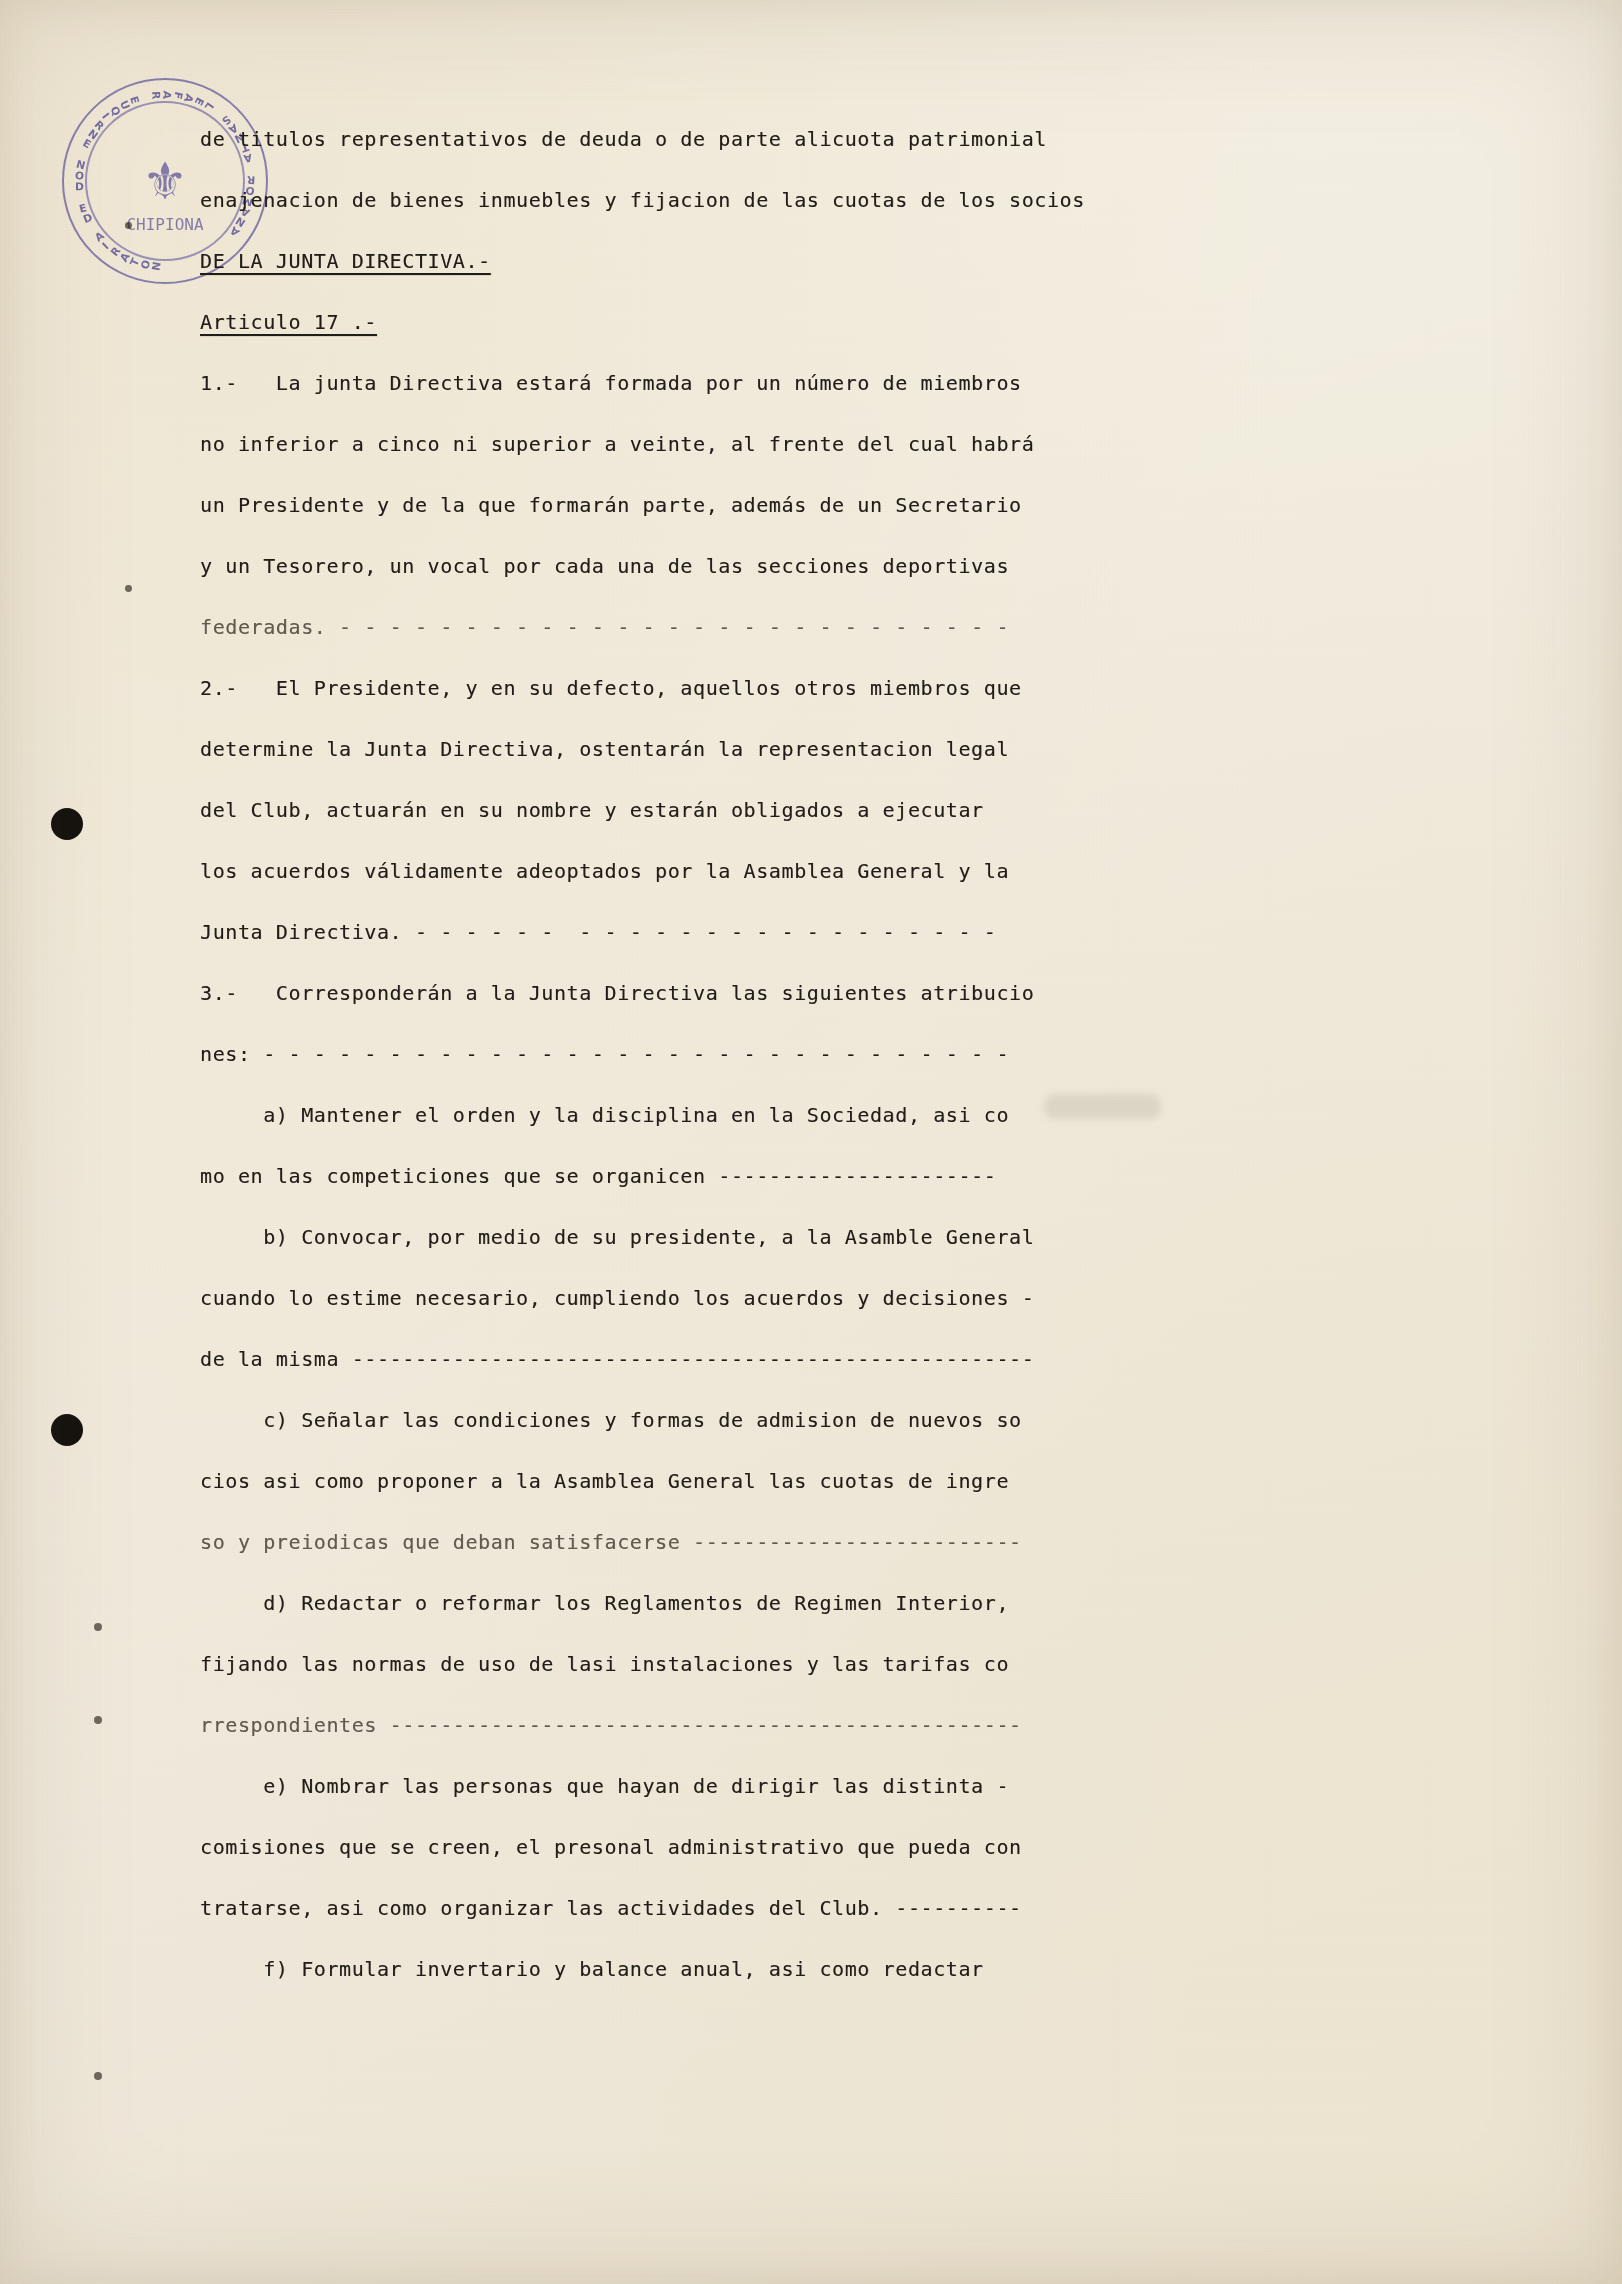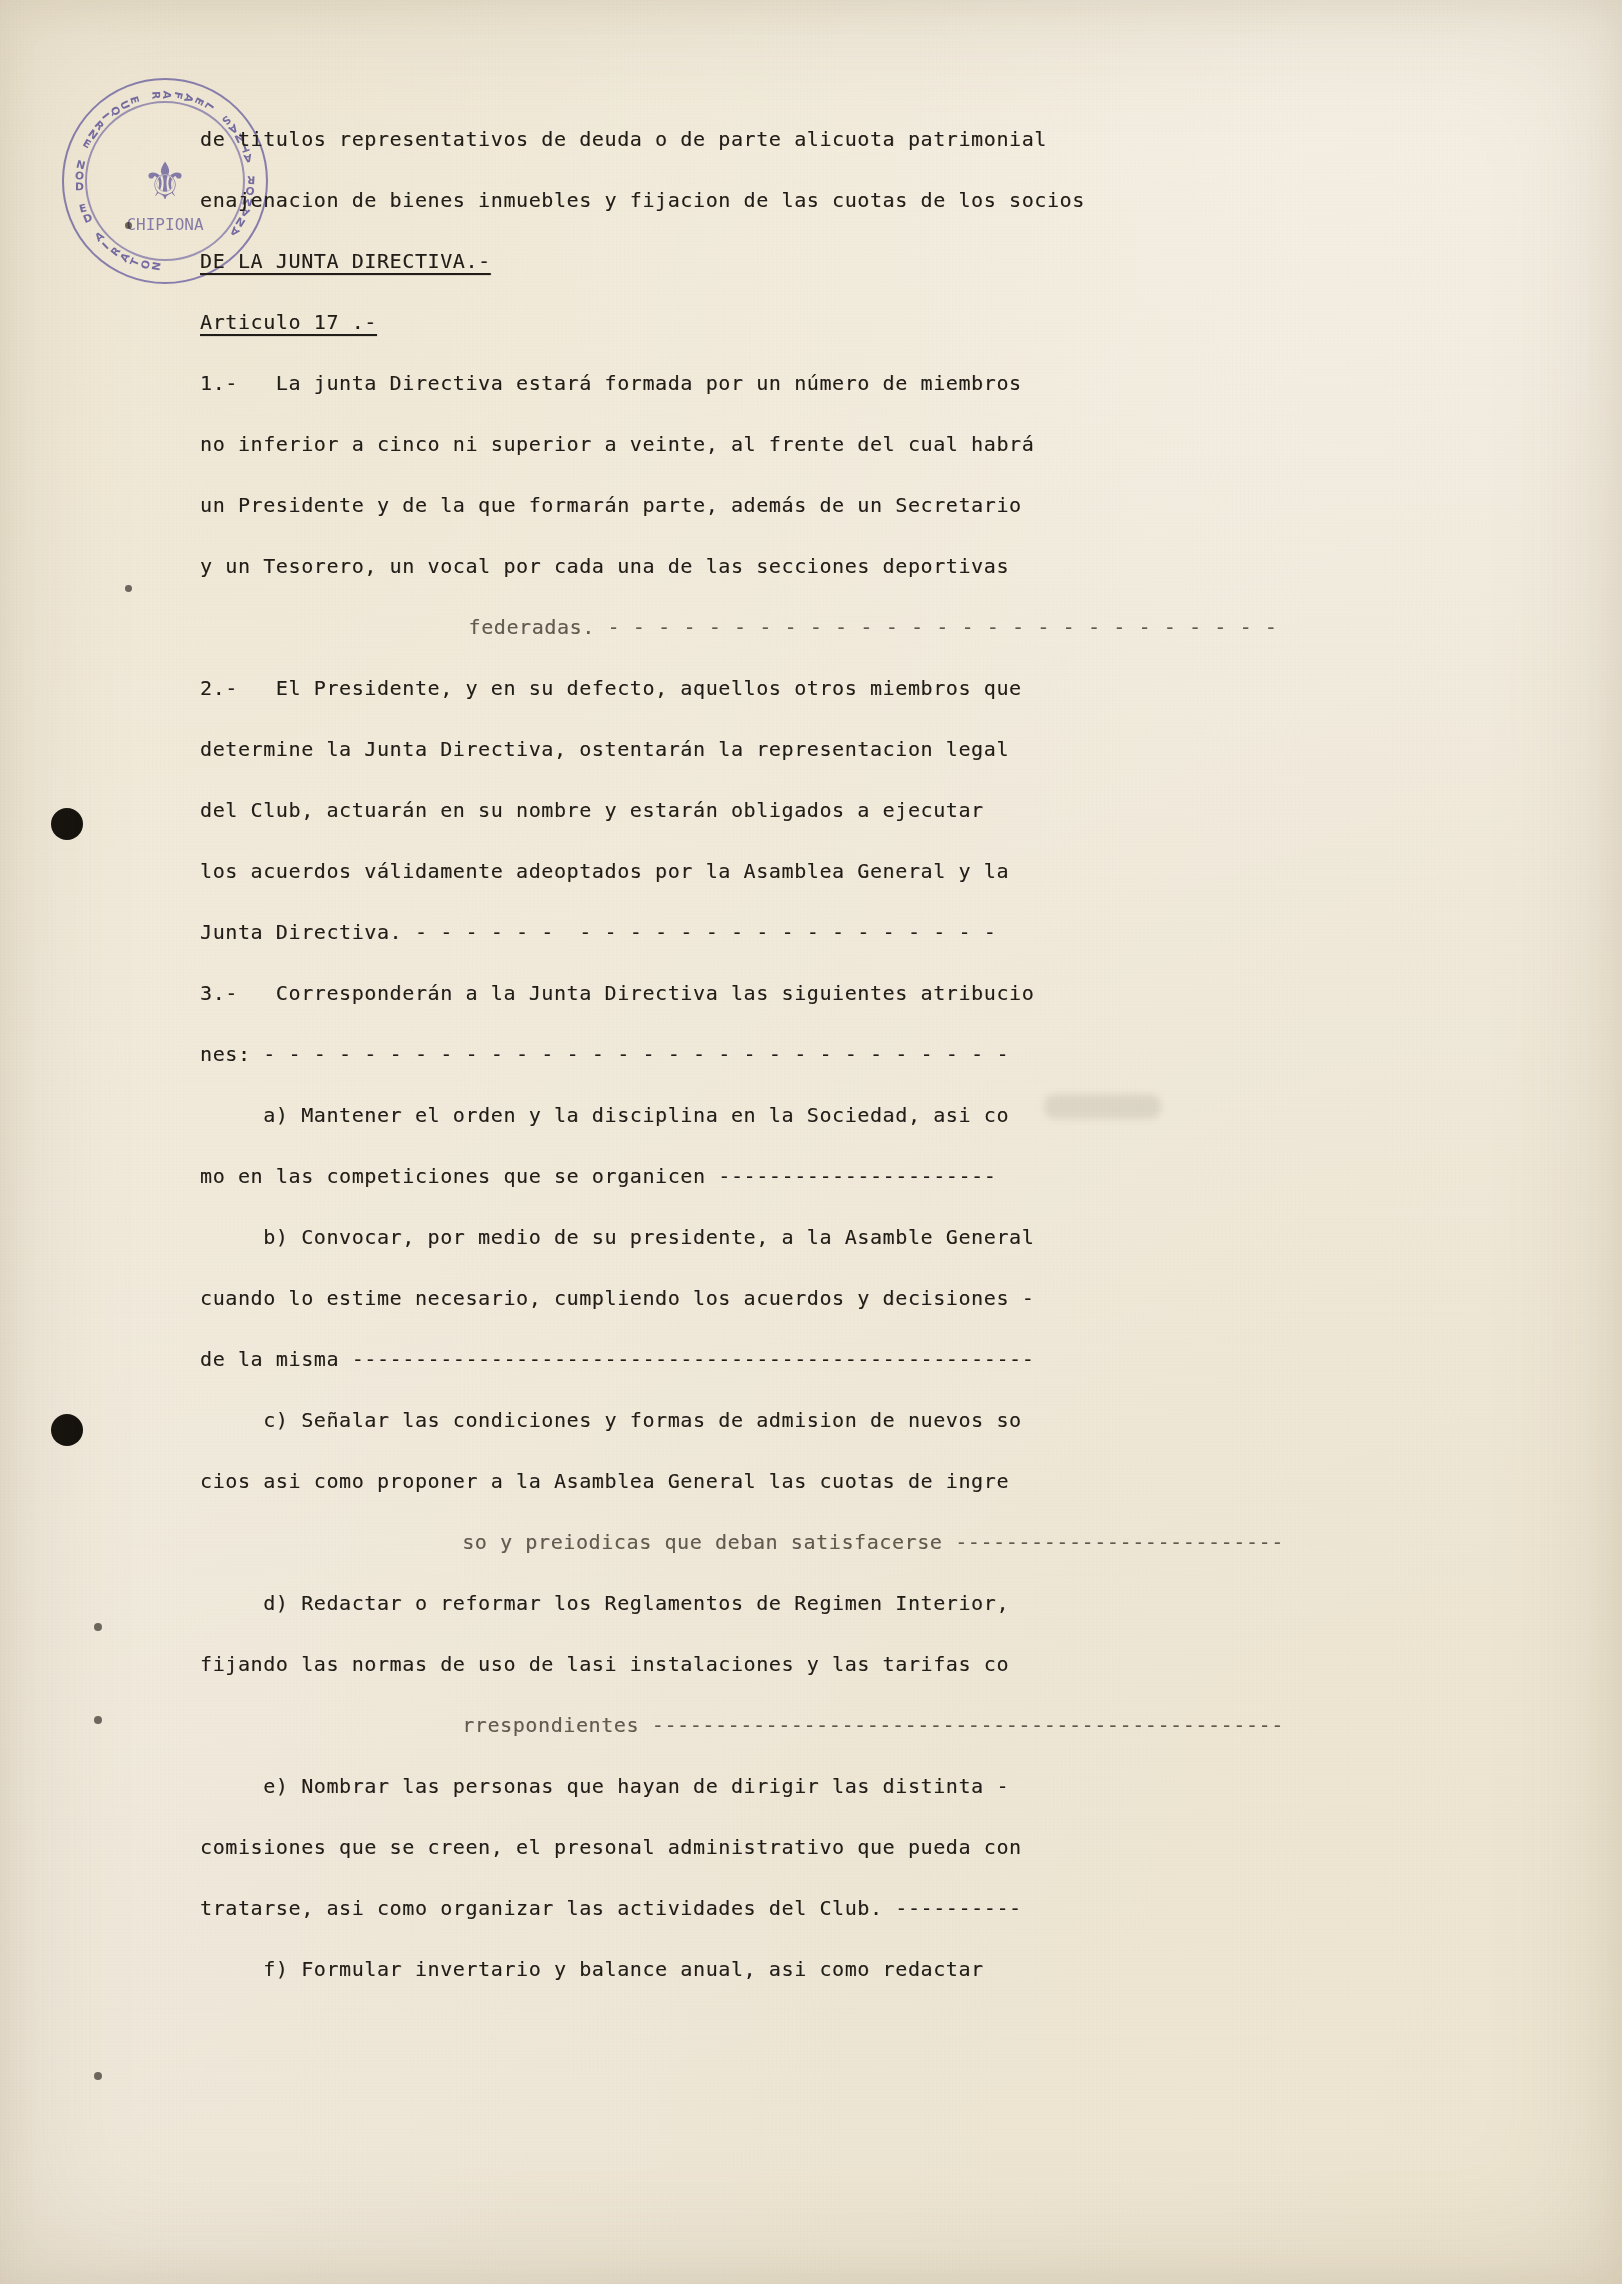--- a/index.html
+++ b/index.html
@@ -46,21 +46,21 @@
     line-height: 61px;
     color: #211d18;
     letter-spacing: 0.6px;
     white-space: pre-wrap;
   }
   .line {
     display: block;
     white-space: pre;
     text-shadow: 0.3px 0.3px 0 rgba(40,32,24,0.35);
   }
-  .line.faint { color: #4b443a; opacity: 0.86; text-align: center; }
+  .line.faint { color: #4b443a; opacity: 0.86; }
   .u { text-decoration: underline; text-underline-offset: 4.9px; text-decoration-thickness: 2px; }
 
   
   .stamp {
     position: absolute;
     left: 60px;
     top: 76px;
     width: 210px;
     height: 210px;
     pointer-events: none;

